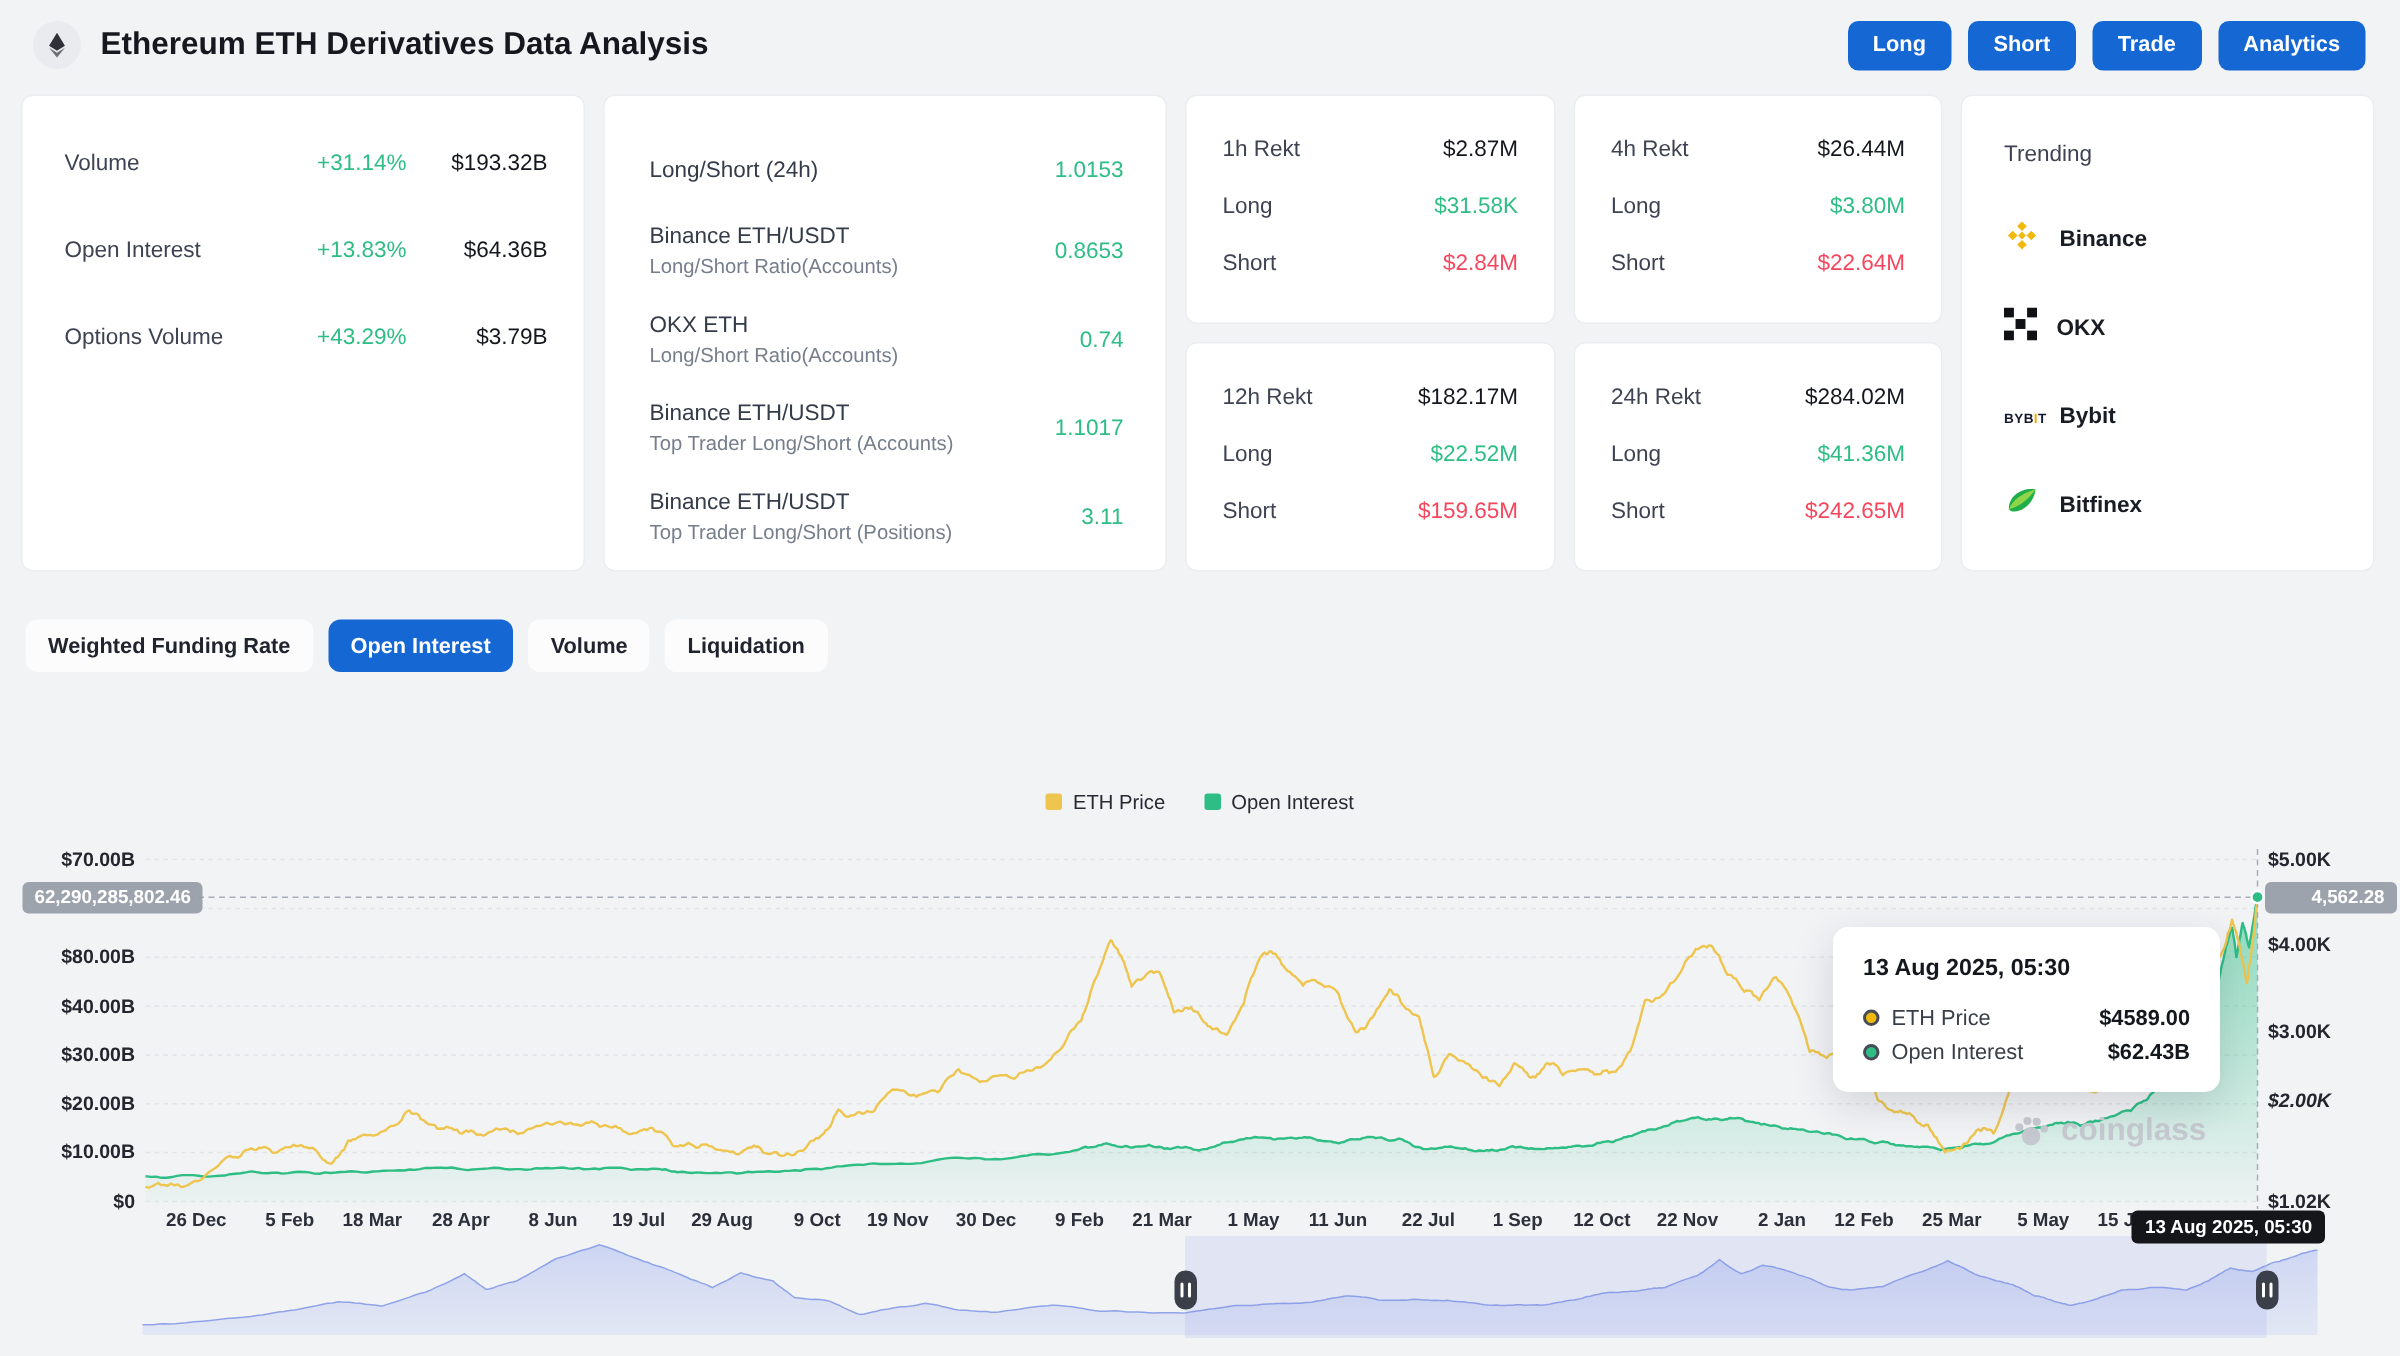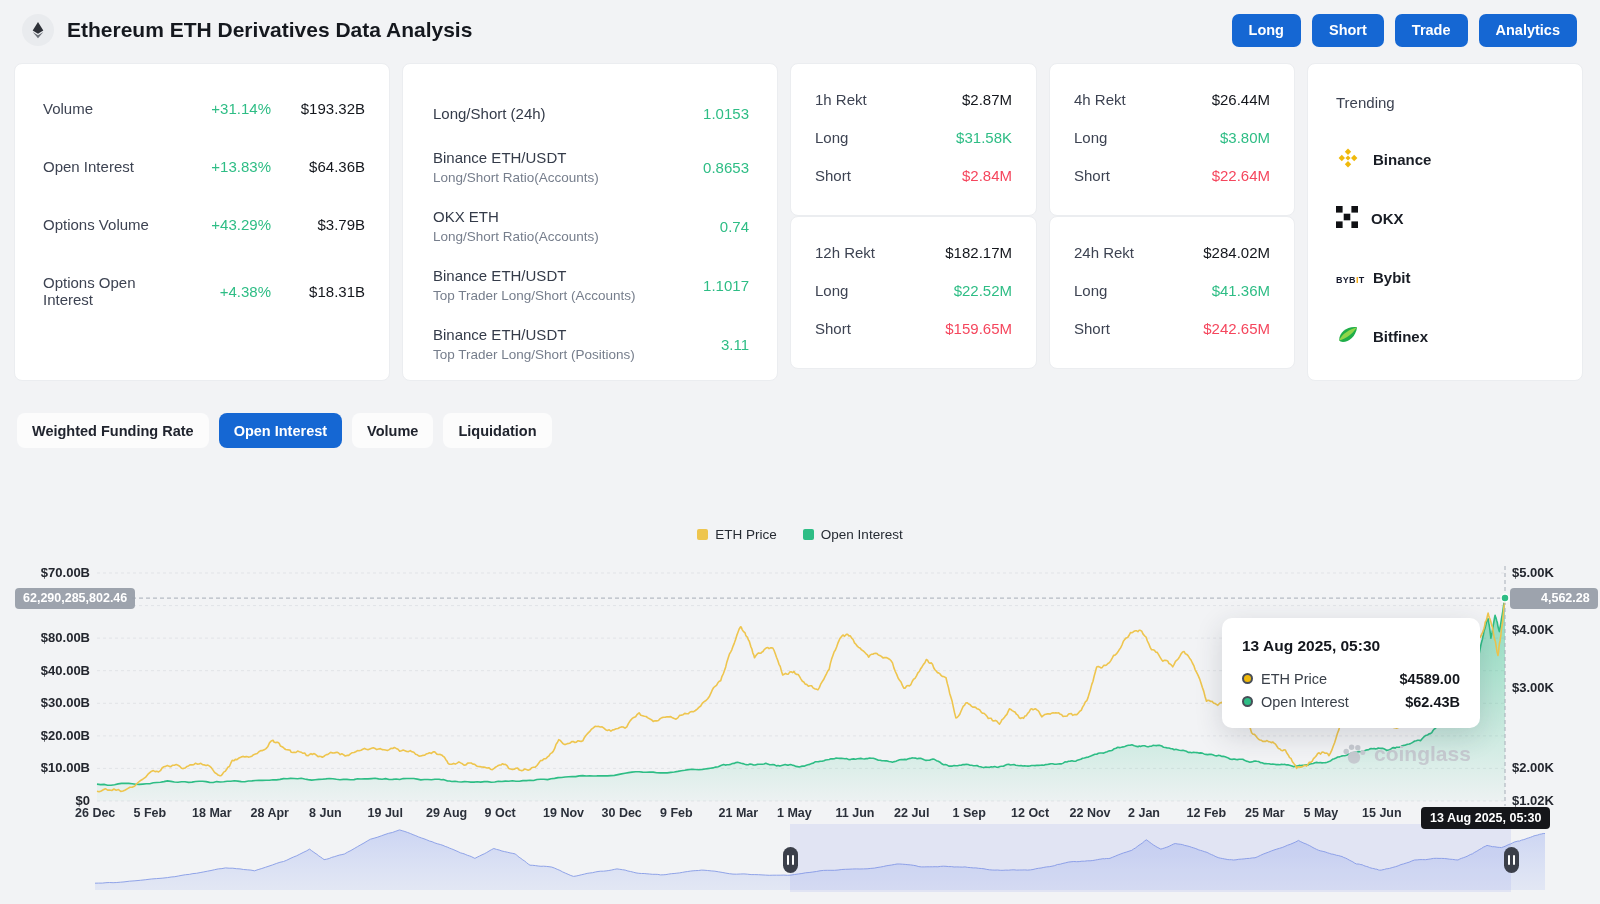--- a/index.html
+++ b/index.html
@@ -21,21 +21,21 @@
   .stat-label{color:#3d4352;flex:1;}
   .stat-change{color:var(--green);width:86px;text-align:right;}
   .stat-value{color:#14171d;width:94px;text-align:right;}
   .ratios-card{width:376px;height:318px;padding:38px 28px 0 30px;}
   .ratio-row{display:flex;align-items:center;margin-bottom:17px;min-height:42px;}
   .ratio-row.single{min-height:22px;margin-bottom:22px;}
   .ratio-labels{flex:1;}
   .ratio-main{font-size:15px;color:#343b49;}
   .ratio-sub{font-size:13.5px;color:#767e8c;margin-top:4px;}
   .ratio-value{font-size:15px;color:var(--green);}
-  .rekt-col{display:flex;flex-direction:column;}
+  .rekt-col{display:flex;flex-direction:column;gap:12px;}
   .rekt-card{height:153px;padding:27px 24px 0;display:flex;flex-direction:column;gap:21px;}
   .rekt-row{display:flex;justify-content:space-between;font-size:15px;}
   .rekt-row .lab{color:#3d4352;}
   .rekt-row .tot{color:#14171d;}
   .rekt-row .green{color:var(--green);}
   .rekt-row .red{color:var(--red);}
   .trending-card{width:276px;height:318px;padding:30px 28px 0;}
   .trend-title{font-size:15px;color:#3d4352;margin-bottom:36px;}
   .trend-item{display:flex;align-items:center;gap:13px;height:24px;margin-bottom:35px;font-weight:700;font-size:15px;color:#181c24;cursor:pointer;}
   .bybit-logo{font-size:9px;font-weight:800;letter-spacing:.3px;color:#15192c;width:24px;display:inline-block;}
@@ -47,21 +47,21 @@
   .tab.active{background:var(--blue);color:#fff;}
   .section-title{position:absolute;top:468px;left:17px;font-size:21px;font-weight:800;color:#0b0e14;letter-spacing:-.2px;}
   
   .legend{position:absolute;top:527px;left:0;width:1600px;display:flex;justify-content:center;gap:26px;}
   .legend-item{display:flex;align-items:center;gap:7px;font-size:13.5px;color:#262b33;cursor:pointer;}
   .legend-swatch{width:11px;height:11px;border-radius:2px;}
   svg.chart{position:absolute;left:0;top:0;pointer-events:none;}
   .ytick{position:absolute;font-size:13px;font-weight:600;color:#23262e;}
   .ytick.left{left:6px;width:84px;text-align:right;}
   .ytick.right{left:1512px;width:84px;text-align:left;}
-  .xlabel{position:absolute;top:806px;width:76px;margin-left:-38px;text-align:left;font-size:12.5px;font-weight:600;color:#2b303a;white-space:nowrap;}
+  .xlabel{position:absolute;top:806px;width:76px;margin-left:-38px;text-align:right;font-size:12.5px;font-weight:600;color:#2b303a;white-space:nowrap;}
   .crosshair-badge{position:absolute;top:588px;height:21px;line-height:21px;background:rgba(150,156,166,.92);
        color:#fff;font-size:12.5px;font-weight:700;border-radius:4px;padding:0 8px;}
   .crosshair-badge.left{left:15px;}
   .crosshair-badge.right{left:1510px;padding-left:31px;}
   .date-badge{position:absolute;left:1421px;top:807px;height:22px;line-height:22px;background:#15161a;color:#fff;
        font-weight:700;font-size:12.5px;border-radius:4px;padding:0 9px;z-index:6;}
   .tooltip{position:absolute;left:1222px;top:618px;width:258px;background:#fff;border-radius:10px;
        box-shadow:0 8px 28px rgba(40,45,60,.16);padding:19px 20px 15px;z-index:5;}
   .tooltip-title{font-size:15.5px;font-weight:700;color:#14171d;margin-bottom:12px;}
   .tooltip-row{display:flex;align-items:center;gap:8px;height:23px;font-size:14.5px;}
@@ -105,25 +105,20 @@
         </div>
         <div class="stat-row">
           <span class="stat-label">Open Interest</span>
           <span class="stat-change">+13.83%</span>
           <span class="stat-value">$64.36B</span>
         </div>
         <div class="stat-row">
           <span class="stat-label">Options Volume</span>
           <span class="stat-change">+43.29%</span>
           <span class="stat-value">$3.79B</span>
-        </div>
-        <div class="stat-row">
-          <span class="stat-label">Options Open Interest</span>
-          <span class="stat-change">+4.38%</span>
-          <span class="stat-value">$18.31B</span>
         </div>
       </div>
     <div class="card ratios-card">
         <div class="ratio-row single">
           <div class="ratio-labels">
             <div class="ratio-main">Long/Short (24h)</div>
           </div>
           <div class="ratio-value">1.0153</div>
         </div>
         <div class="ratio-row">
@@ -314,21 +309,21 @@
       <div class="ytick left" style="top: 565px;">$70.00B</div>
       <div class="ytick left" style="top: 630.143px;">$80.00B</div>
       <div class="ytick left" style="top: 662.714px;">$40.00B</div>
       <div class="ytick left" style="top: 695.286px;">$30.00B</div>
       <div class="ytick left" style="top: 727.857px;">$20.00B</div>
       <div class="ytick left" style="top: 760.429px;">$10.00B</div>
       <div class="ytick left" style="top: 793px;">$0</div>
       <div class="ytick right" style="top: 565px;">$5.00K</div>
       <div class="ytick right" style="top: 622.286px;">$4.00K</div>
       <div class="ytick right" style="top: 679.573px;">$3.00K</div>
-      <div class="ytick right" style="top: 760px;">$2.00K</div>
+      <div class="ytick right" style="top: 726px; font-style: italic;">$2.00K</div>
       <div class="ytick right" style="top: 793px;">$1.02K</div>
       <div class="xlabel" style="left: 113px;">26 Dec</div>
       <div class="xlabel" style="left: 171.5px;">5 Feb</div>
       <div class="xlabel" style="left: 230px;">18 Mar</div>
       <div class="xlabel" style="left: 288.5px;">28 Apr</div>
       <div class="xlabel" style="left: 347px;">8 Jun</div>
       <div class="xlabel" style="left: 405.5px;">19 Jul</div>
       <div class="xlabel" style="left: 464px;">29 Aug</div>
       <div class="xlabel" style="left: 522.5px;">9 Oct</div>
       <div class="xlabel" style="left: 581px;">19 Nov</div>

